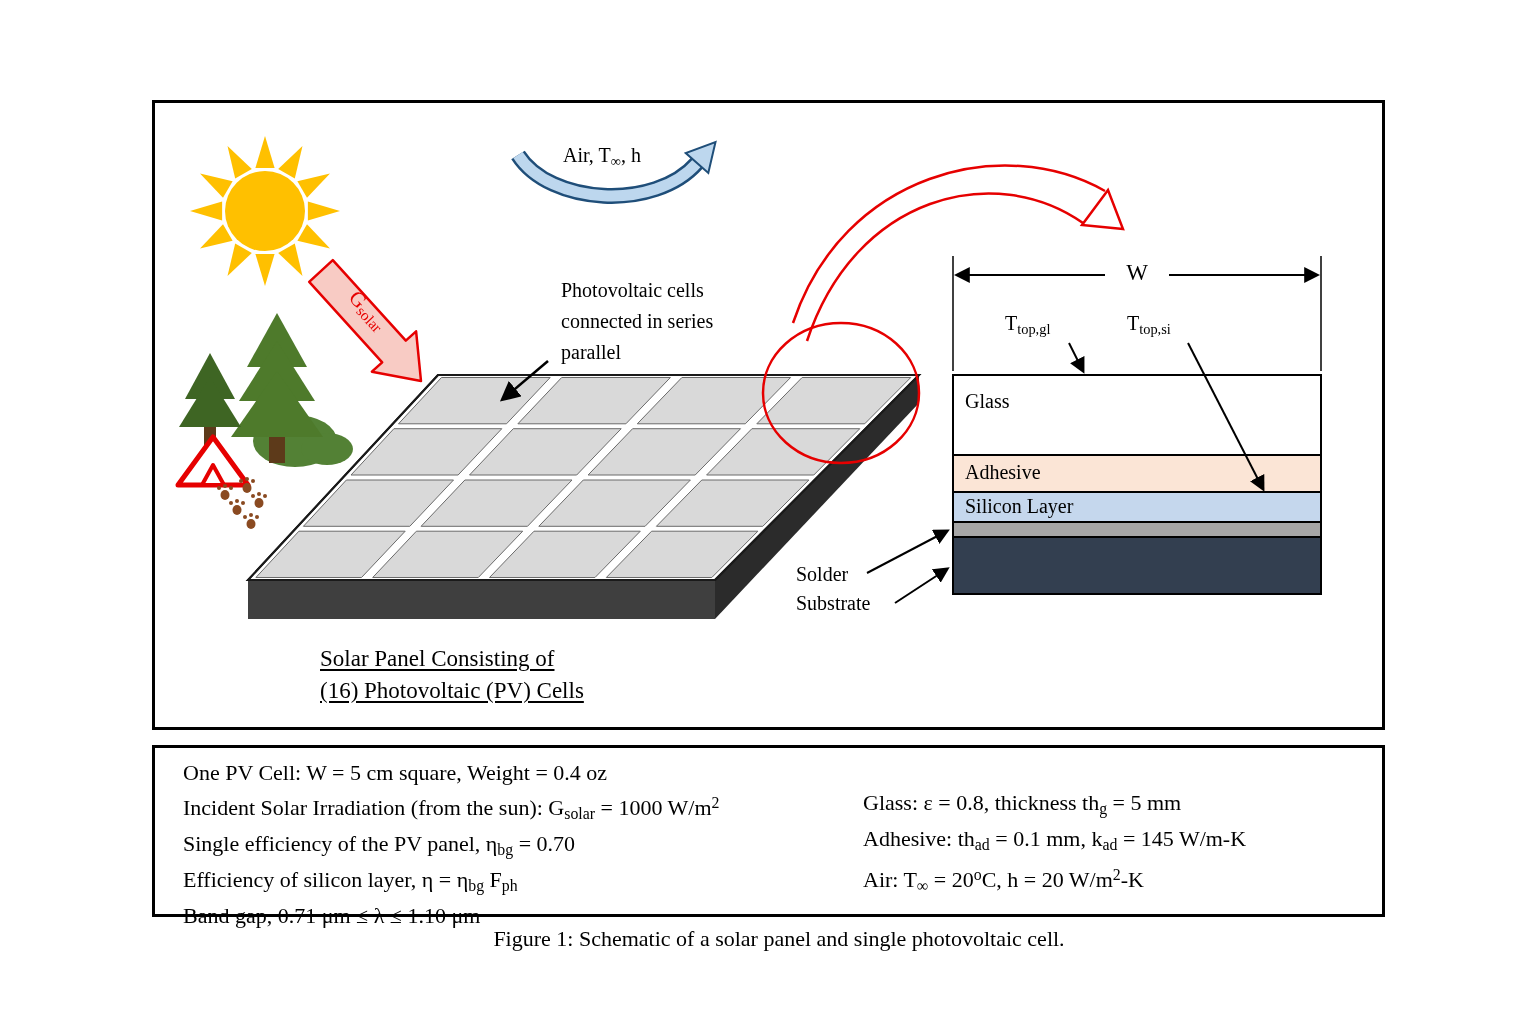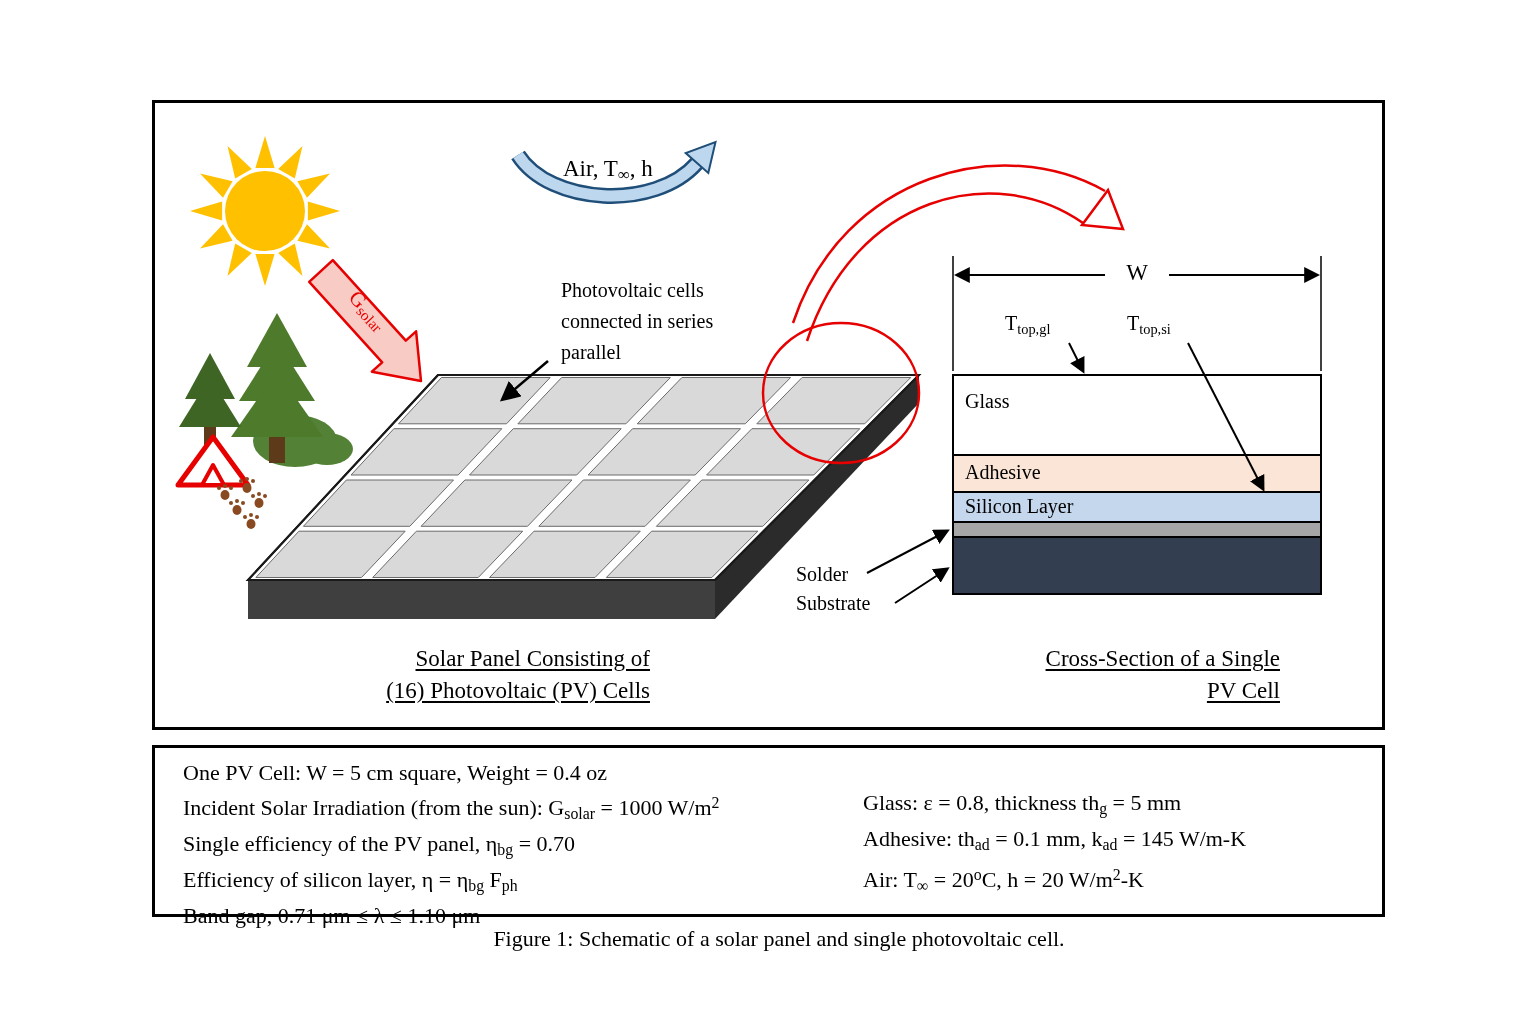--- a/index.html
+++ b/index.html
@@ -2,33 +2,33 @@
 <html><head>
 <meta charset="utf-8">
 <style>
   html,body{margin:0;padding:0;background:#fff;}
   .page{position:relative;width:1526px;height:1011px;background:#fff;
         font-family:"Liberation Serif",serif;color:#000;overflow:hidden;}
   .schematic-box{position:absolute;left:152px;top:100px;width:1233px;height:630px;
         border:3px solid #000;box-sizing:border-box;background:#fff;}
   .schematic-box svg{position:absolute;left:0;top:0;}
   .lbl{position:absolute;font-size:20px;line-height:28px;white-space:nowrap;}
-  .air-label{left:408px;top:52px;font-size:23px;}
+  .air-label{left:408px;top:38px;font-size:20px;}
   .gsolar-label{left:168px;top:192px;width:86px;text-align:center;color:#e60000;
         font-size:21px;transform:rotate(47deg);}
   .pv-note{left:406px;top:172px;width:220px;white-space:pre-line;line-height:31px;}
   .w-label{left:950px;top:156px;width:64px;text-align:center;background:#fff;font-size:23px;}
   .t-top-gl{left:850px;top:206px;}
   .t-top-si{left:972px;top:206px;}
   .glass-label{left:810px;top:284px;}
   .adhesive-label{left:810px;top:355px;}
   .silicon-label{left:810px;top:389px;line-height:28px;}
   .solder-label{left:641px;top:457px;}
   .substrate-label{left:641px;top:486px;}
-  .diagram-caption{position:absolute;top:540px;width:330px;text-align:right;
+  .diagram-caption{position:absolute;top:540px;width:330px;text-align:left;
         font-size:23px;line-height:32px;}
   .diagram-caption span{text-decoration:underline;text-underline-offset:3px;}
   .panel-caption{left:165px;}
   .cs-caption{left:795px;}
   .params-box{position:absolute;left:152px;top:745px;width:1233px;height:172px;
         border:3px solid #000;box-sizing:border-box;background:#fff;}
   .params-left{position:absolute;left:28px;top:10px;}
   .params-right{position:absolute;left:708px;top:40px;}
   .param-line{font-size:22px;line-height:30px;white-space:nowrap;}
   .fig-caption{position:absolute;left:0;top:926px;width:100%;text-align:center;font-size:22px;margin-left:16px;}
@@ -181,24 +181,20 @@
     <div class="lbl glass-label">Glass</div>
     <div class="lbl adhesive-label">Adhesive</div>
     <div class="lbl silicon-label">Silicon Layer</div>
     <div class="lbl solder-label">Solder</div>
     <div class="lbl substrate-label">Substrate</div>
 
     <div class="diagram-caption panel-caption">
       <div><span>Solar Panel Consisting of</span></div>
       <div><span>(16) Photovoltaic (PV) Cells</span></div>
     </div>
-    <div class="diagram-caption cs-caption">
-      <div><span>Cross-Section of a Single</span></div>
-      <div><span>PV Cell</span></div>
-    </div>
   </div>
 
   <div class="params-box">
     <div class="params-left">
       <div class="param-line"><span>One PV Cell: W = 5 cm square, Weight = 0.4 oz</span></div>
       <div class="param-line"><span>Incident Solar Irradiation (from the sun): G</span><sub>solar</sub><span> = 1000 W/m</span><sup>2</sup></div>
       <div class="param-line"><span>Single efficiency of the PV panel, η</span><sub>bg</sub><span> = 0.70</span></div>
       <div class="param-line"><span>Efficiency of silicon layer, η = η</span><sub>bg</sub><span> F</span><sub>ph</sub></div>
       <div class="param-line"><span>Band gap, 0.71 μm ≤ λ ≤ 1.10 μm</span></div>
     </div>

